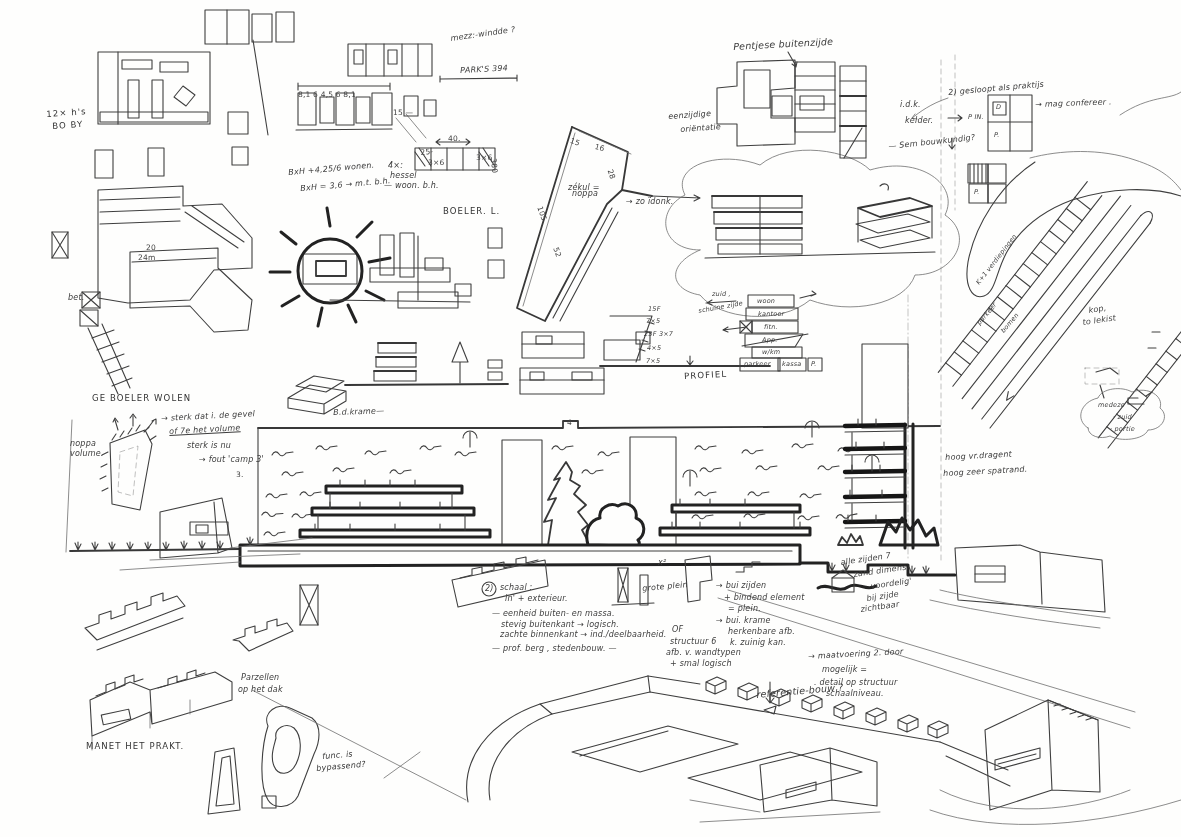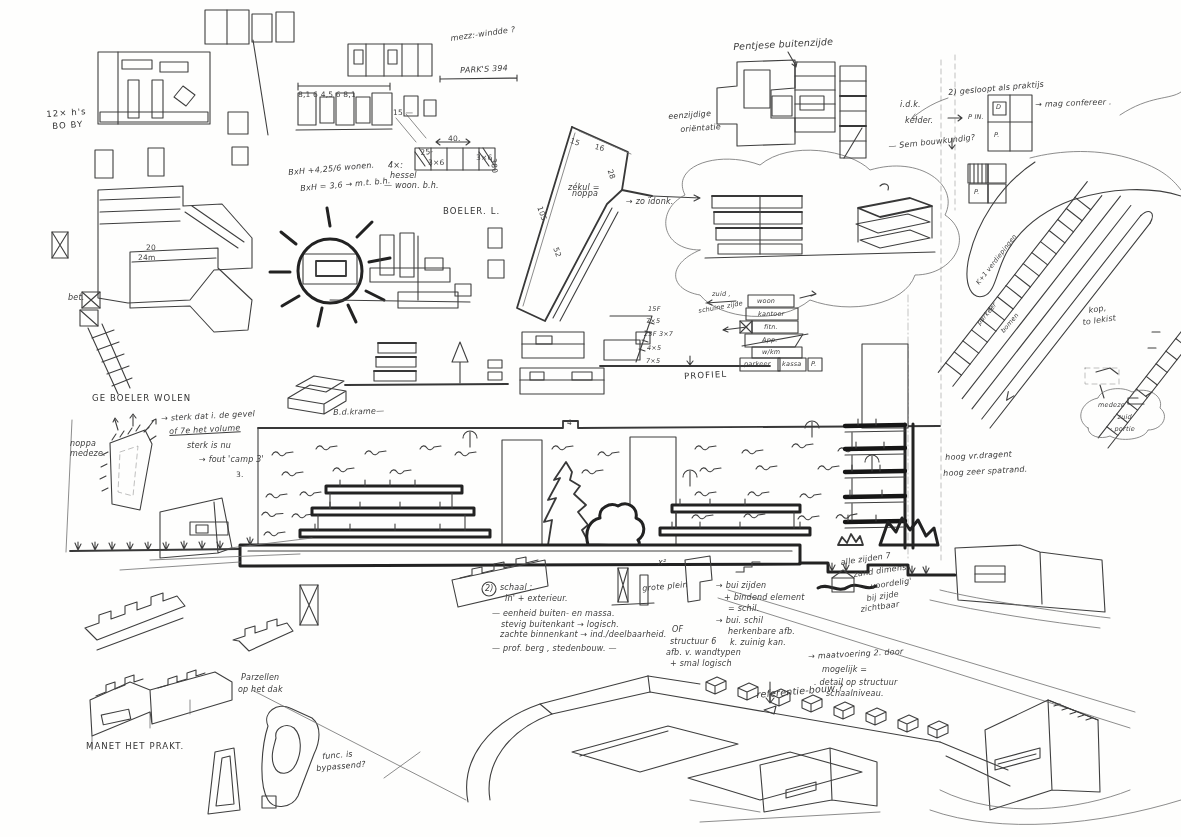--- a/index.html
+++ b/index.html
@@ -551,21 +551,21 @@
 <div class="hw sm" style="left:758px;top:311px">kantoor</div>
 <div class="hw sm" style="left:764px;top:324px">fitn.</div>
 <div class="hw sm" style="left:762px;top:337px">App.</div>
 <div class="hw sm" style="left:762px;top:349px">w/km</div>
 <div class="hw sm" style="left:744px;top:361px">parkeer</div>
 <div class="hw sm" style="left:782px;top:361px">kassa</div>
 <div class="hw sm" style="left:811px;top:361px">P.</div>
 <div class="hw num" style="left:567px;top:418px">4</div>
 <div class="hw cap" style="left:92px;top:394px">GE BOELER WOLEN</div>
 <div class="hw" style="left:70px;top:439px">noppa</div>
-<div class="hw" style="left:70px;top:449px">medeze.</div>
+<div class="hw" style="left:70px;top:449px">volume.</div>
 <div class="hw" style="left:161px;top:414px;transform:rotate(-3deg)">→ sterk dat i. de gevel</div>
 <div class="hw" style="left:169px;top:427px;transform:rotate(-3deg);text-decoration:underline">of 7e het volume</div>
 <div class="hw" style="left:187px;top:441px">sterk is nu</div>
 <div class="hw" style="left:199px;top:455px">→ fout 'camp 3'</div>
 <div class="hw" style="left:333px;top:408px;transform:rotate(-2deg)">B.d.krame—</div>
 <div class="hw" style="left:241px;top:673px">Parzellen</div>
 <div class="hw" style="left:238px;top:685px">op het dak</div>
 <div class="hw cap" style="left:86px;top:742px">MANET HET PRAKT.</div>
 <div class="hw" style="left:322px;top:752px;transform:rotate(-5deg)">func. is</div>
 <div class="hw" style="left:316px;top:764px;transform:rotate(-5deg)">bypassend?</div>
@@ -573,22 +573,22 @@
 <div class="hw" style="left:500px;top:583px">schaal :</div>
 <div class="hw" style="left:505px;top:594px">in' + exterieur.</div>
 <div class="hw" style="left:492px;top:609px">— eenheid buiten- en massa.</div>
 <div class="hw" style="left:501px;top:620px">stevig buitenkant → logisch.</div>
 <div class="hw" style="left:500px;top:630px">zachte binnenkant → ind./deelbaarheid.</div>
 <div class="hw" style="left:492px;top:644px">— prof. berg , stedenbouw. —</div>
 <div class="hw" style="left:642px;top:584px;transform:rotate(-5deg)">grote plein</div>
 <div class="hw" style="left:658px;top:558px">x²</div>
 <div class="hw" style="left:716px;top:581px">→ bui zijden</div>
 <div class="hw" style="left:724px;top:593px">+ bindend element</div>
-<div class="hw" style="left:728px;top:604px">= schil.</div>
-<div class="hw" style="left:716px;top:616px">→ bui. schil</div>
+<div class="hw" style="left:728px;top:604px">= plein.</div>
+<div class="hw" style="left:716px;top:616px">→ bui. krame</div>
 <div class="hw" style="left:728px;top:627px">herkenbare afb.</div>
 <div class="hw" style="left:730px;top:638px">k. zuinig kan.</div>
 <div class="hw" style="left:672px;top:625px">OF</div>
 <div class="hw" style="left:670px;top:637px">structuur 6</div>
 <div class="hw" style="left:666px;top:648px">afb. v. wandtypen</div>
 <div class="hw" style="left:670px;top:659px">+ smal logisch</div>
 <div class="hw" style="left:840px;top:558px;transform:rotate(-8deg)">alle zijden 7</div>
 <div class="hw" style="left:853px;top:570px;transform:rotate(-8deg)">zand dimens.</div>
 <div class="hw" style="left:870px;top:582px;transform:rotate(-8deg)">voordelig'</div>
 <div class="hw" style="left:866px;top:594px;transform:rotate(-8deg)">bij zijde</div>

